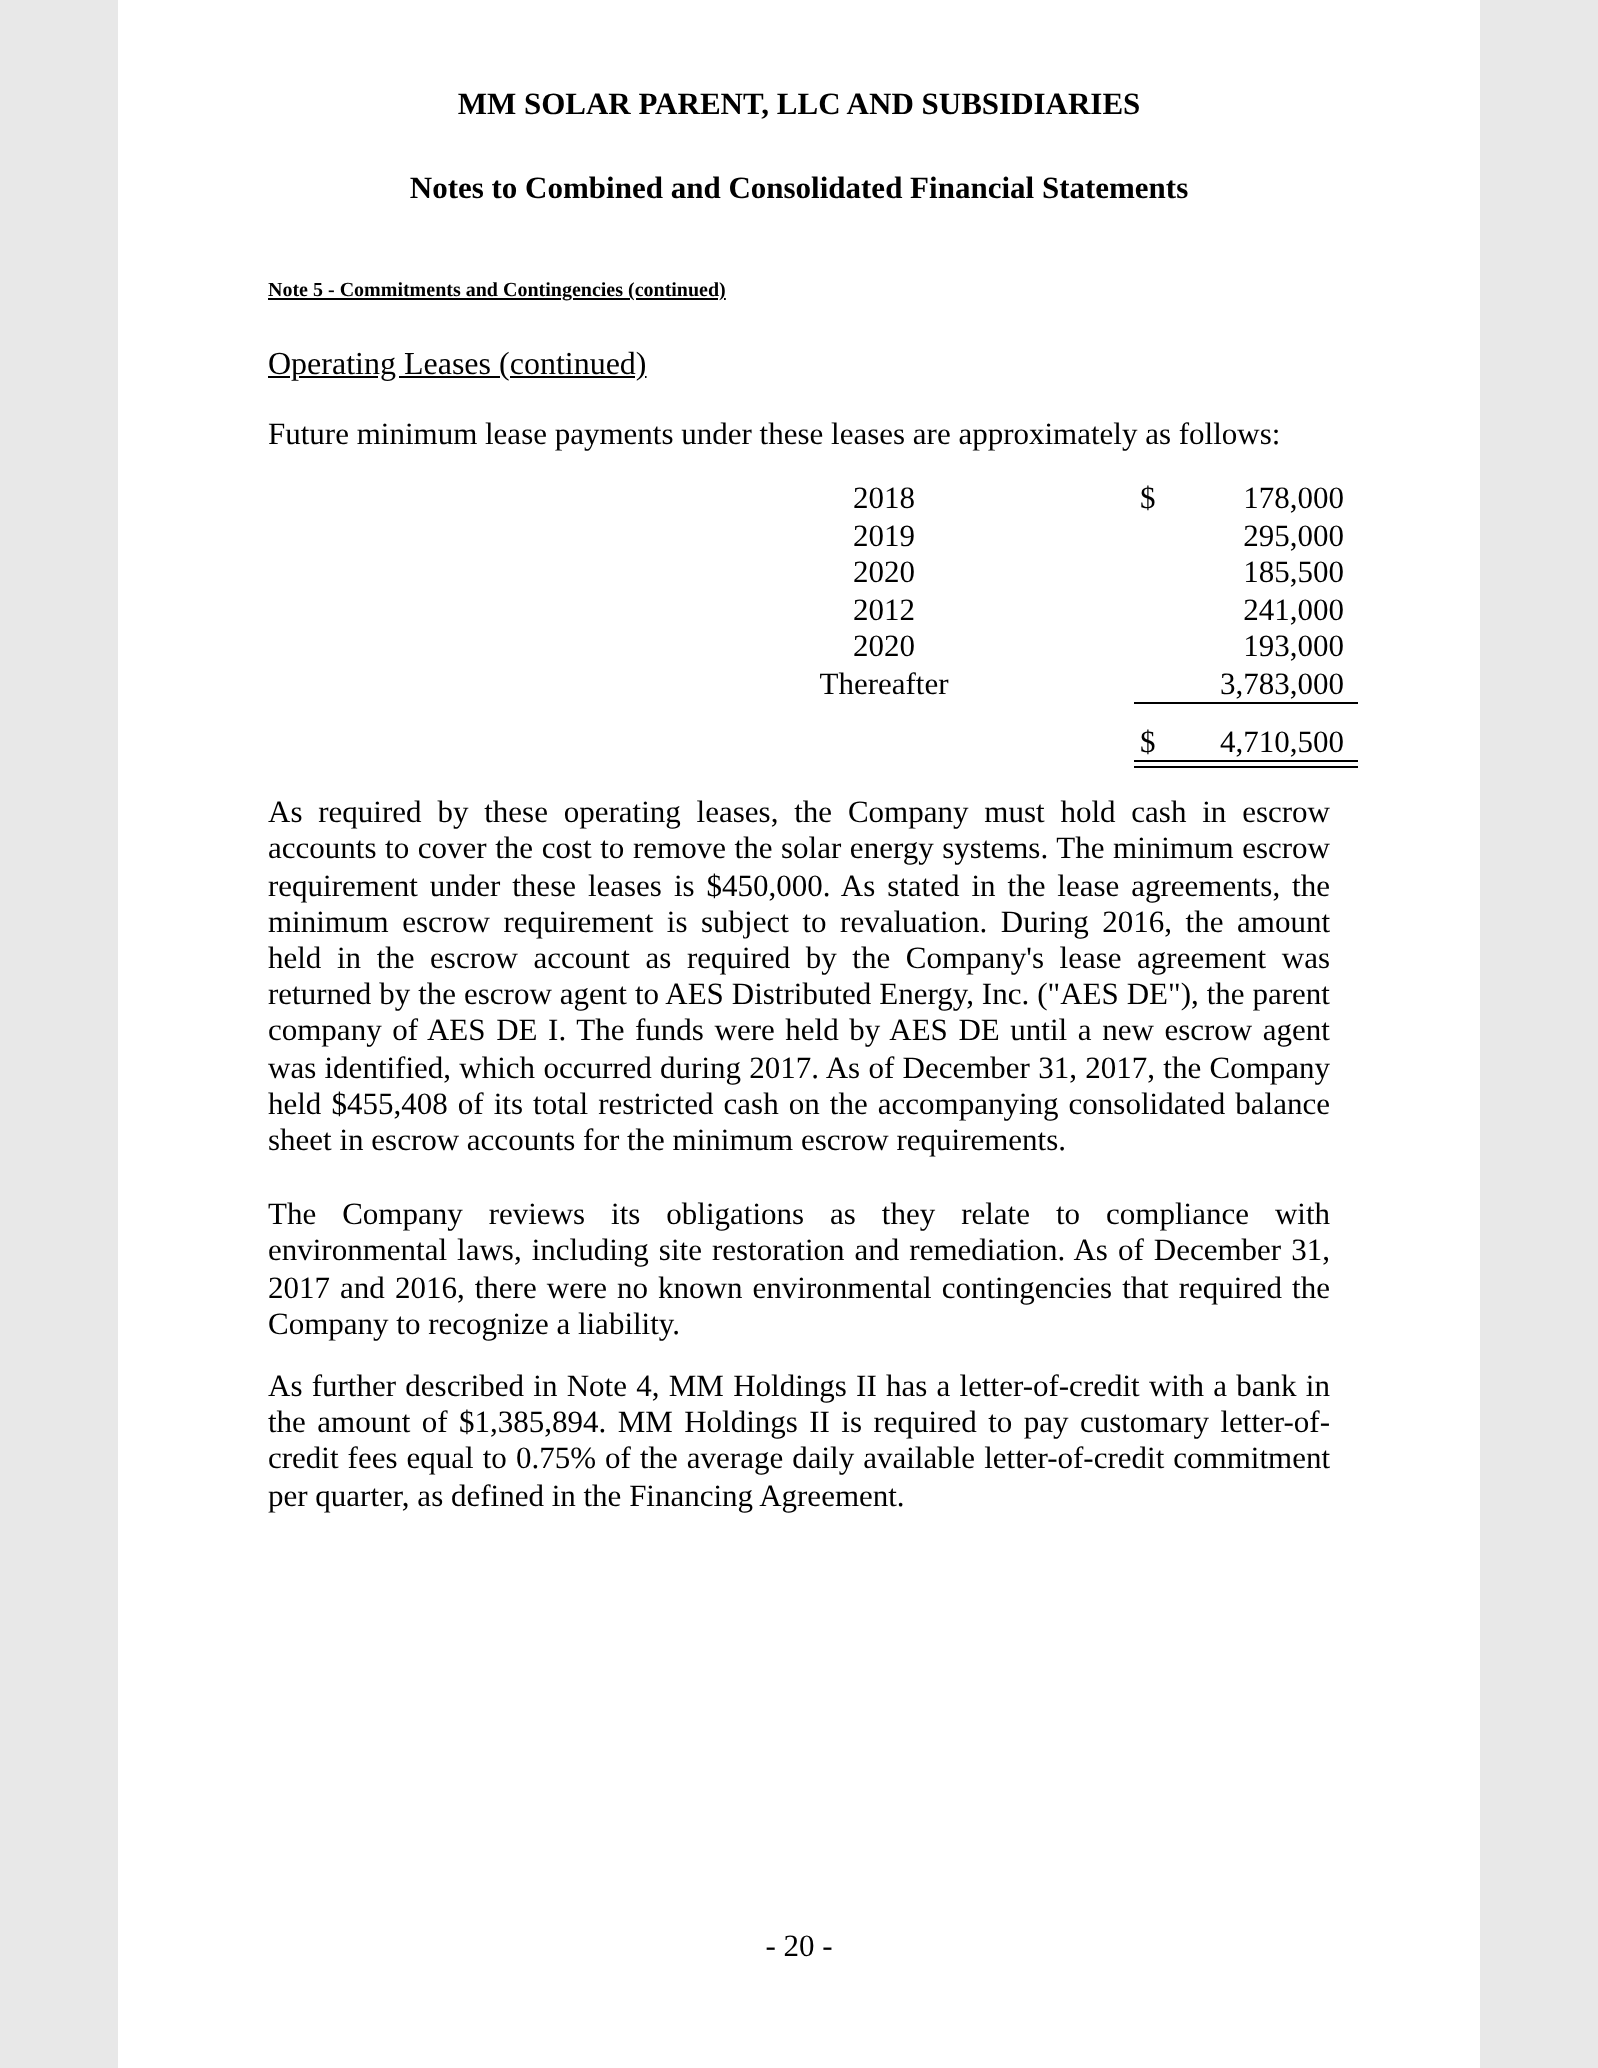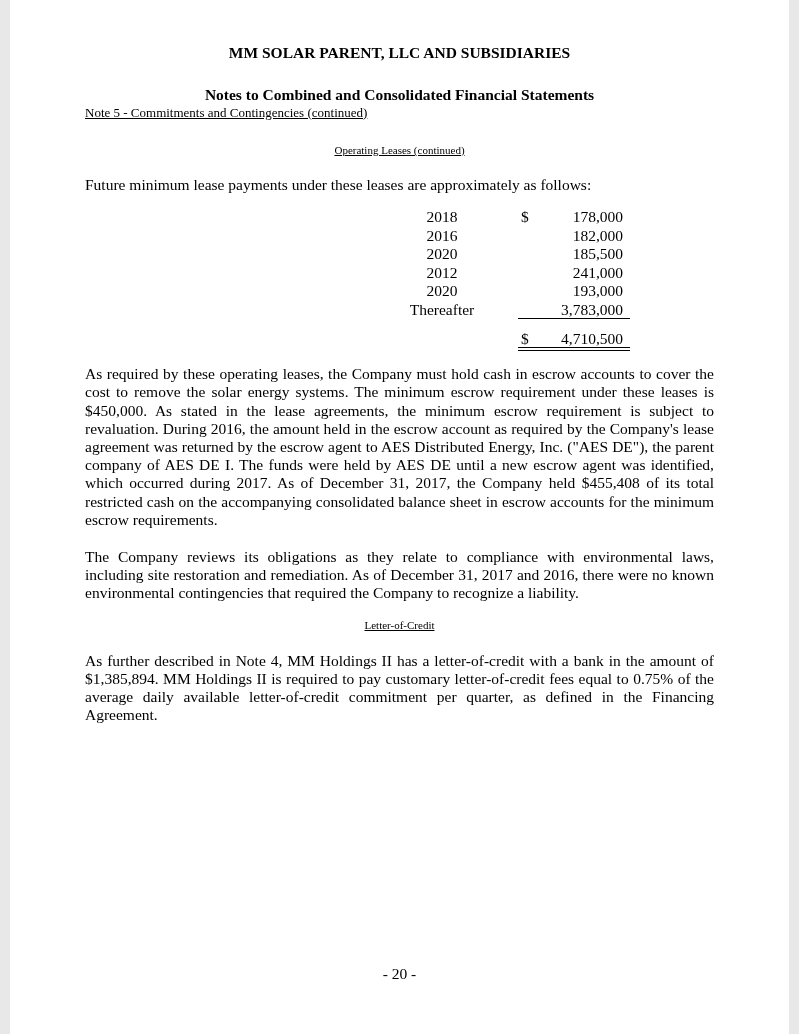--- a/index.html
+++ b/index.html
@@ -1,50 +1,49 @@
 <!DOCTYPE html>
 <html><head>
 <meta charset="utf-8">
 <style>
   * { margin: 0; padding: 0; box-sizing: border-box; }
   html, body { background: #e8e8e8; }
   .page {
     position: relative;
-    width: 779px;
+    width: 681px;
     height: 1034px;
     margin: 0 auto;
     background: #ffffff;
     color: #000000;
     font-family: "Liberation Serif", serif;
     font-size: 15.5px;
     padding: 44px 75px 0 75px;
     overflow: hidden;
   }
   .doc-title, .doc-subtitle {
     text-align: center;
     font-weight: bold;
     font-size: 15.5px;
     line-height: 18px;
   }
   .doc-title    { margin-bottom: 24px; }
-  .doc-subtitle { }
+  .doc-subtitle { margin-bottom: 33px; }
   .note-heading {
-    font-weight: normal;
-    font-size: 13px;
+    font-weight: bold;
+    font-size: 10px;
     line-height: 18px;
     text-decoration: underline;
     margin-bottom: 19px;
   }
   .sub-heading {
     font-weight: normal;
-    font-size: 11px;
+    font-size: 16px;
     line-height: 18px;
     text-decoration: underline;
     margin-bottom: 17px;
-    text-align: center;
   }
   .para {
     text-align: justify;
     line-height: 18.2px;
     margin-bottom: 14px;
   }
   .table-caption {
     margin-left: 22px;
     margin-bottom: 10px;
     line-height: 18px;
@@ -105,24 +104,24 @@
 
   <div class="lease-table">
     <div class="t-row">
       <span class="t-label">2018</span>
       <span class="t-amount-box">
         <span class="t-cur">$</span>
         <span class="t-val">178,000</span>
       </span>
     </div>
     <div class="t-row">
-      <span class="t-label">2016</span>
+      <span class="t-label">2019</span>
       <span class="t-amount-box">
         <span class="t-cur"></span>
-        <span class="t-val">182,000</span>
+        <span class="t-val">295,000</span>
       </span>
     </div>
     <div class="t-row">
       <span class="t-label">2020</span>
       <span class="t-amount-box">
         <span class="t-cur"></span>
         <span class="t-val">185,500</span>
       </span>
     </div>
     <div class="t-row">
@@ -152,19 +151,18 @@
         <span class="t-val">4,710,500</span>
       </span>
     </div>
   </div>
 
   <p class="para escrow-para">As required by these operating leases, the Company must hold cash in escrow accounts to cover the cost to remove the solar energy systems. The minimum escrow requirement under these leases is $450,000. As stated in the lease agreements, the minimum escrow requirement is subject to revaluation. During 2016, the amount held in the escrow account as required by the Company's lease agreement was returned by the escrow agent to AES Distributed Energy, Inc. ("AES DE"), the parent company of AES DE I. The funds were held by AES DE until a new escrow agent was identified, which occurred during 2017. As of December 31, 2017, the Company held $455,408 of its total restricted cash on the accompanying consolidated balance sheet in escrow accounts for the minimum escrow requirements.</p>
 
 
   <p class="para env-para">The Company reviews its obligations as they relate to compliance with environmental laws, including site restoration and remediation. As of December 31, 2017 and 2016, there were no known environmental contingencies that required the Company to recognize a liability.</p>
 
-  <div class="sub-heading heading-loc">Letter-of-Credit</div>
 
   <p class="para loc-para">As further described in Note 4, MM Holdings II has a letter-of-credit with a bank in the amount of $1,385,894. MM Holdings II is required to pay customary letter-of-credit fees equal to 0.75% of the average daily available letter-of-credit commitment per quarter, as defined in the Financing Agreement.</p>
 
   <div class="page-number">- 20 -</div>
 
 </div>
 
 </body></html>

